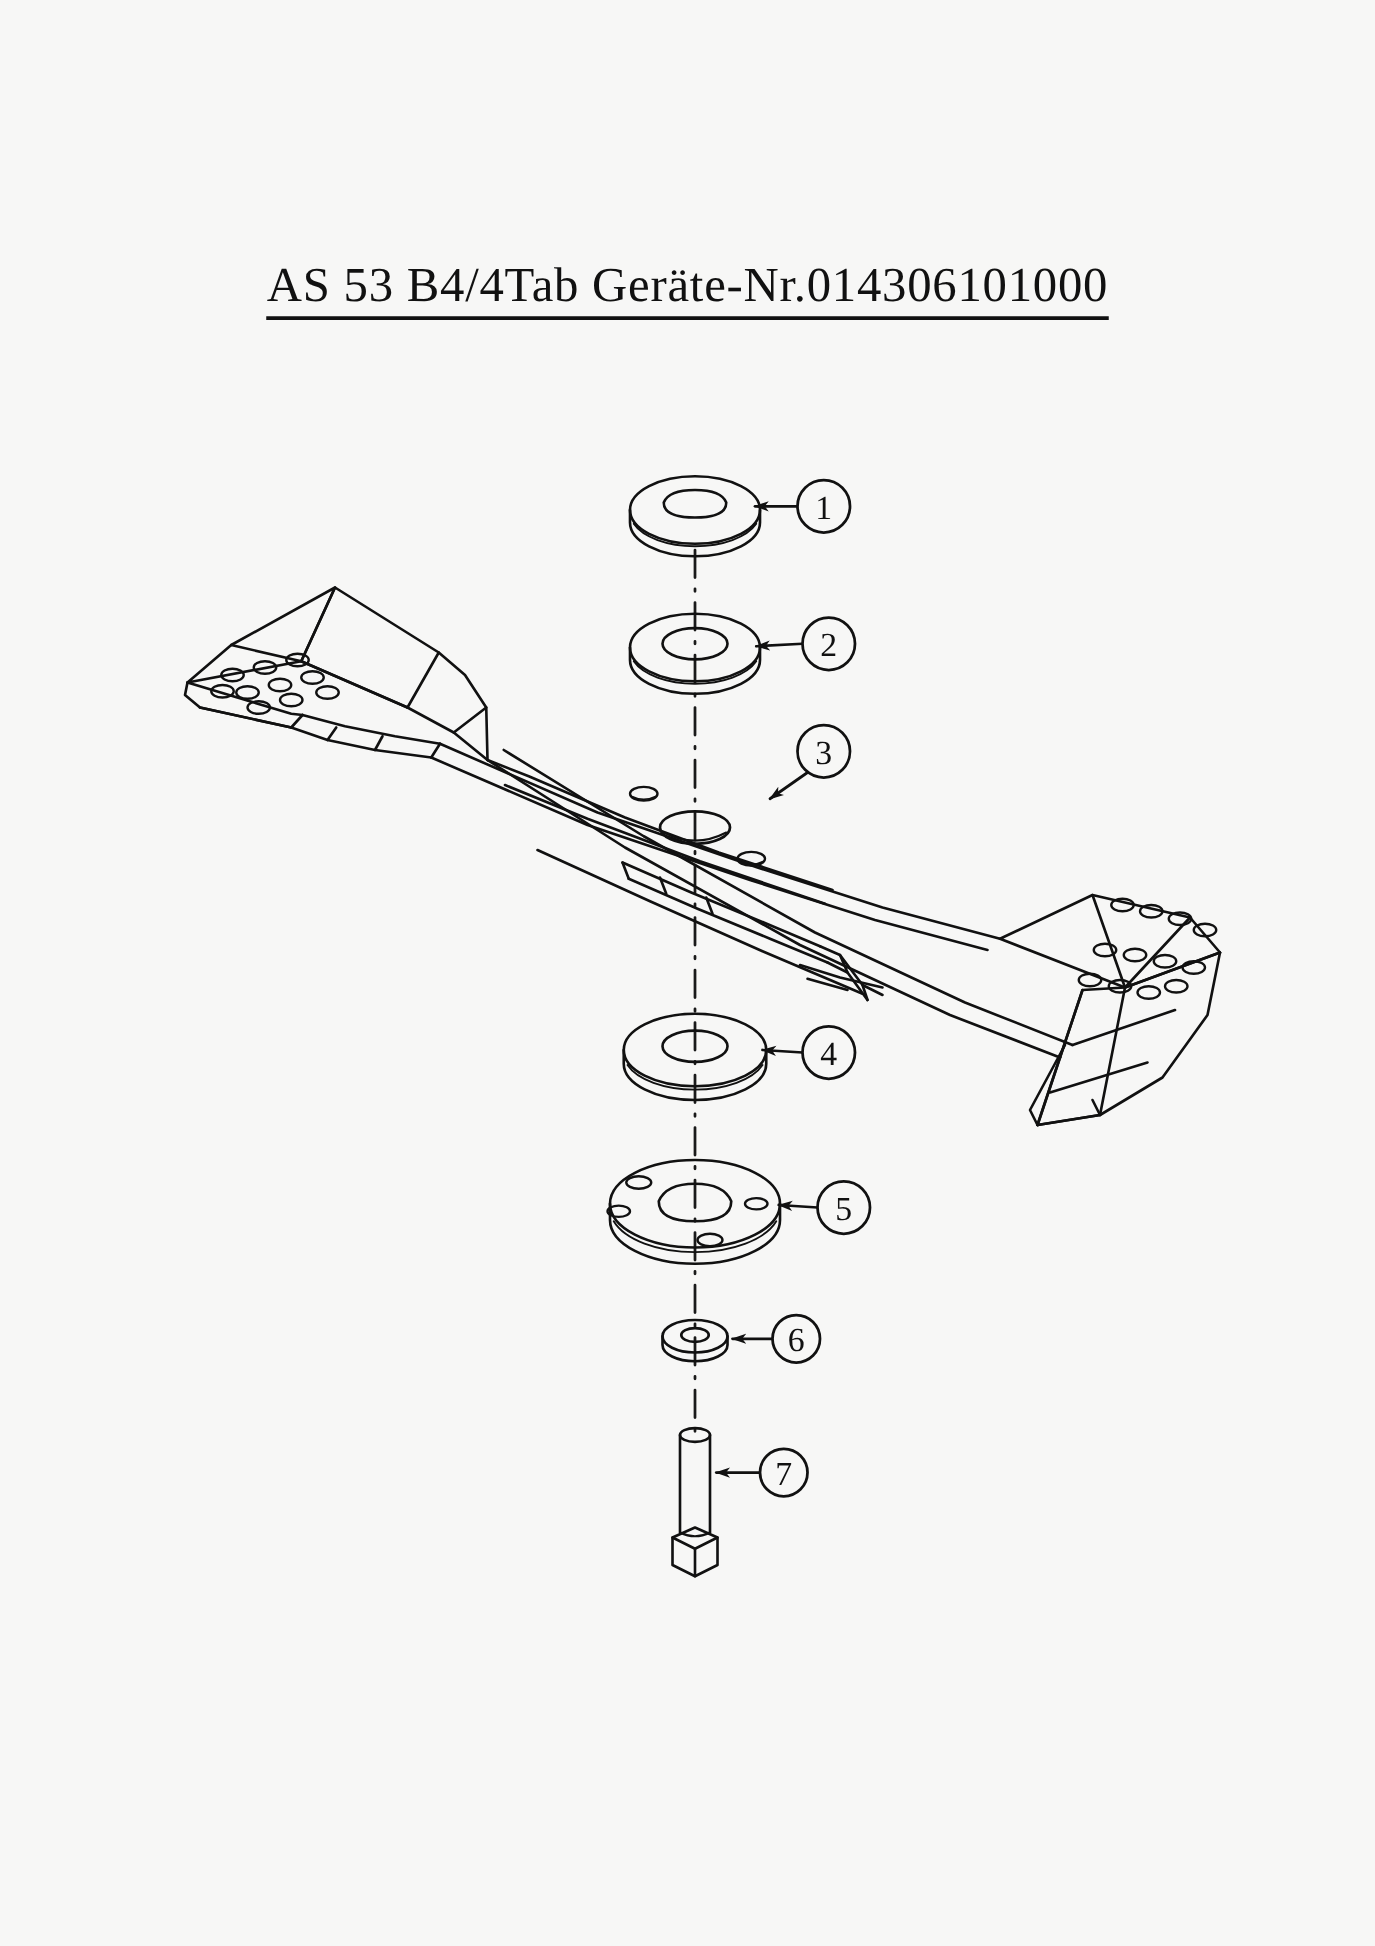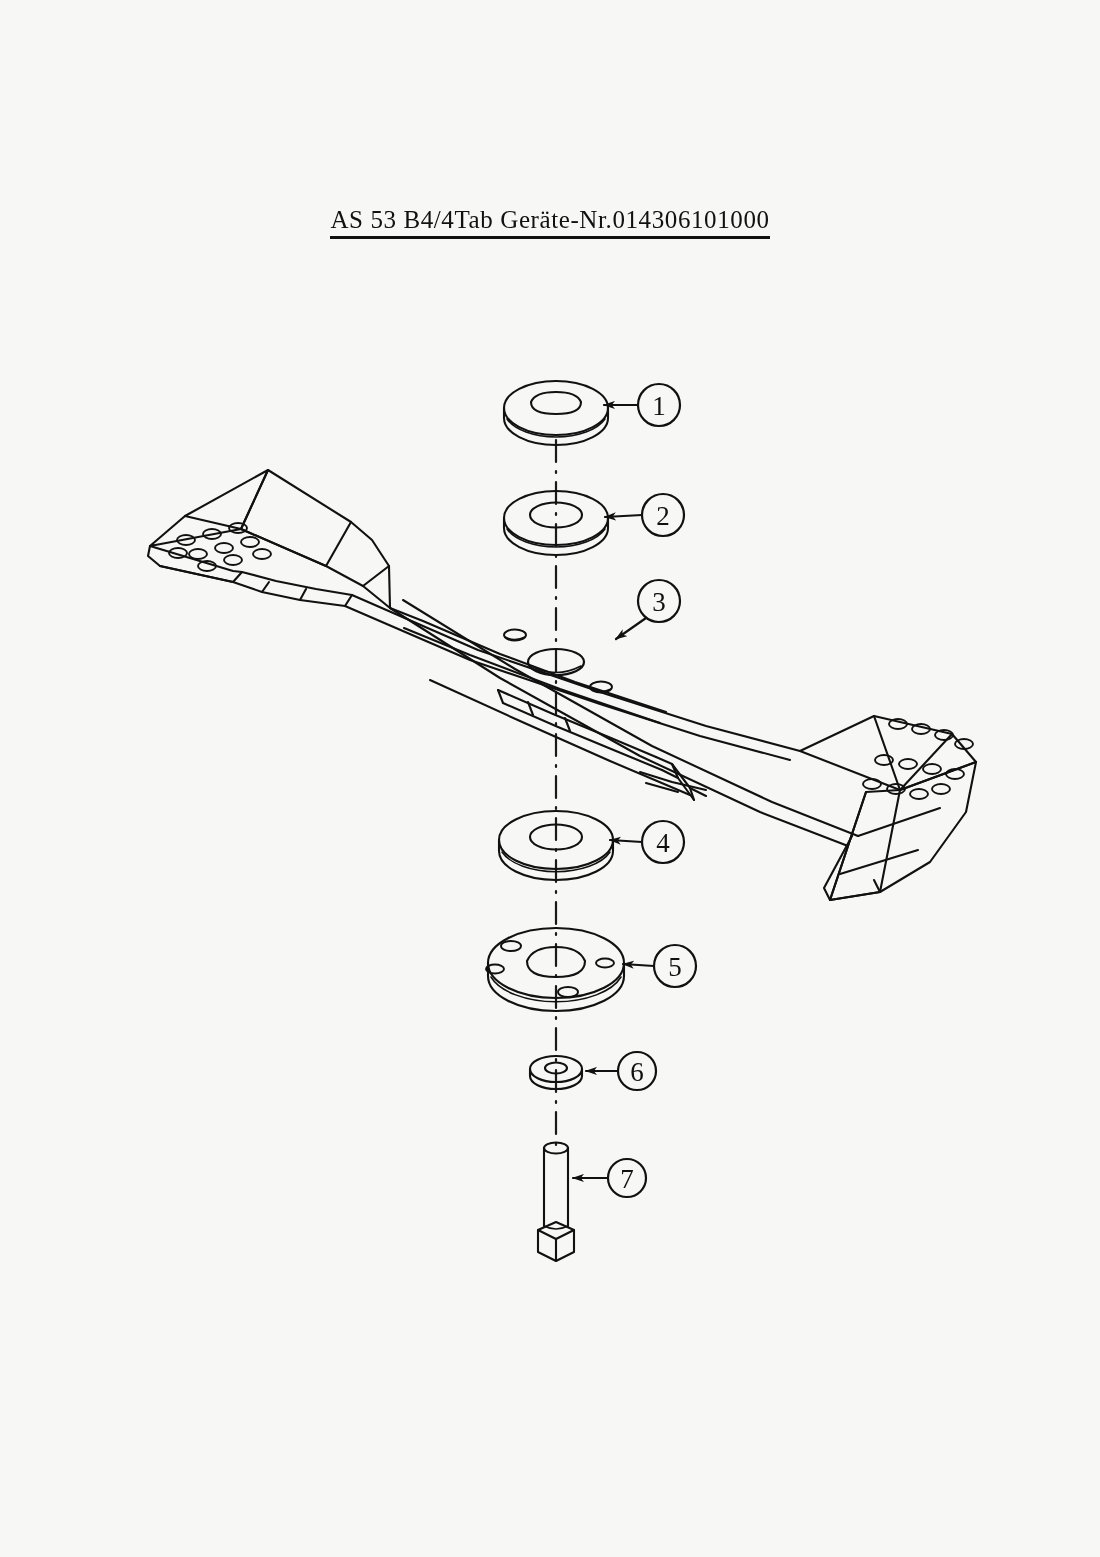--- a/index.html
+++ b/index.html
@@ -19,21 +19,21 @@
     inset: 0;
     background: #f7f7f6;
   }
   #title {
     position: absolute;
     top: 206px;
     left: 0;
     width: 1100px;
     text-align: center;
     font-family: "Liberation Serif", "DejaVu Serif", serif;
-    font-size: 25px;
+    font-size: 39px;
     letter-spacing: 0.6px;
     color: #111111;
     white-space: nowrap;
   }
   #title span {
     border-bottom: 3px solid #111111;
     padding-bottom: 3px;
   }
   #drawing {
     position: absolute;

